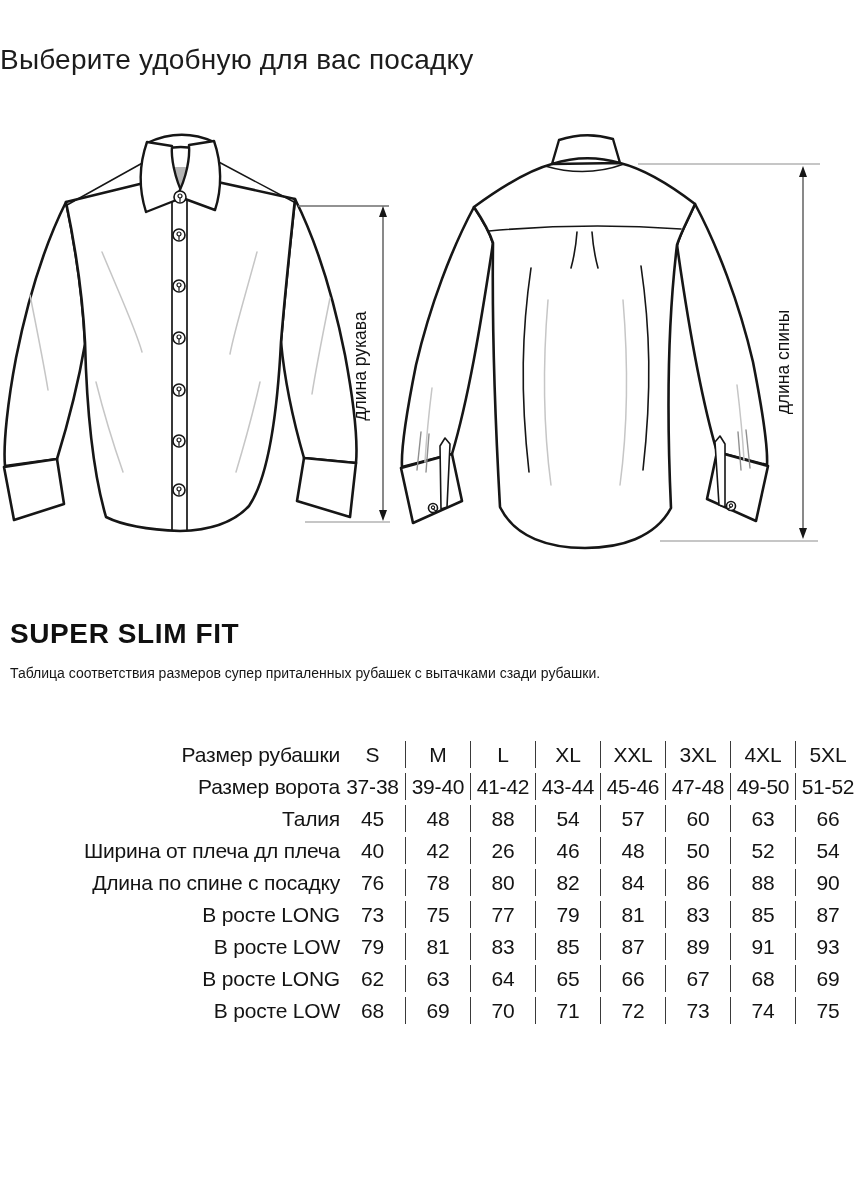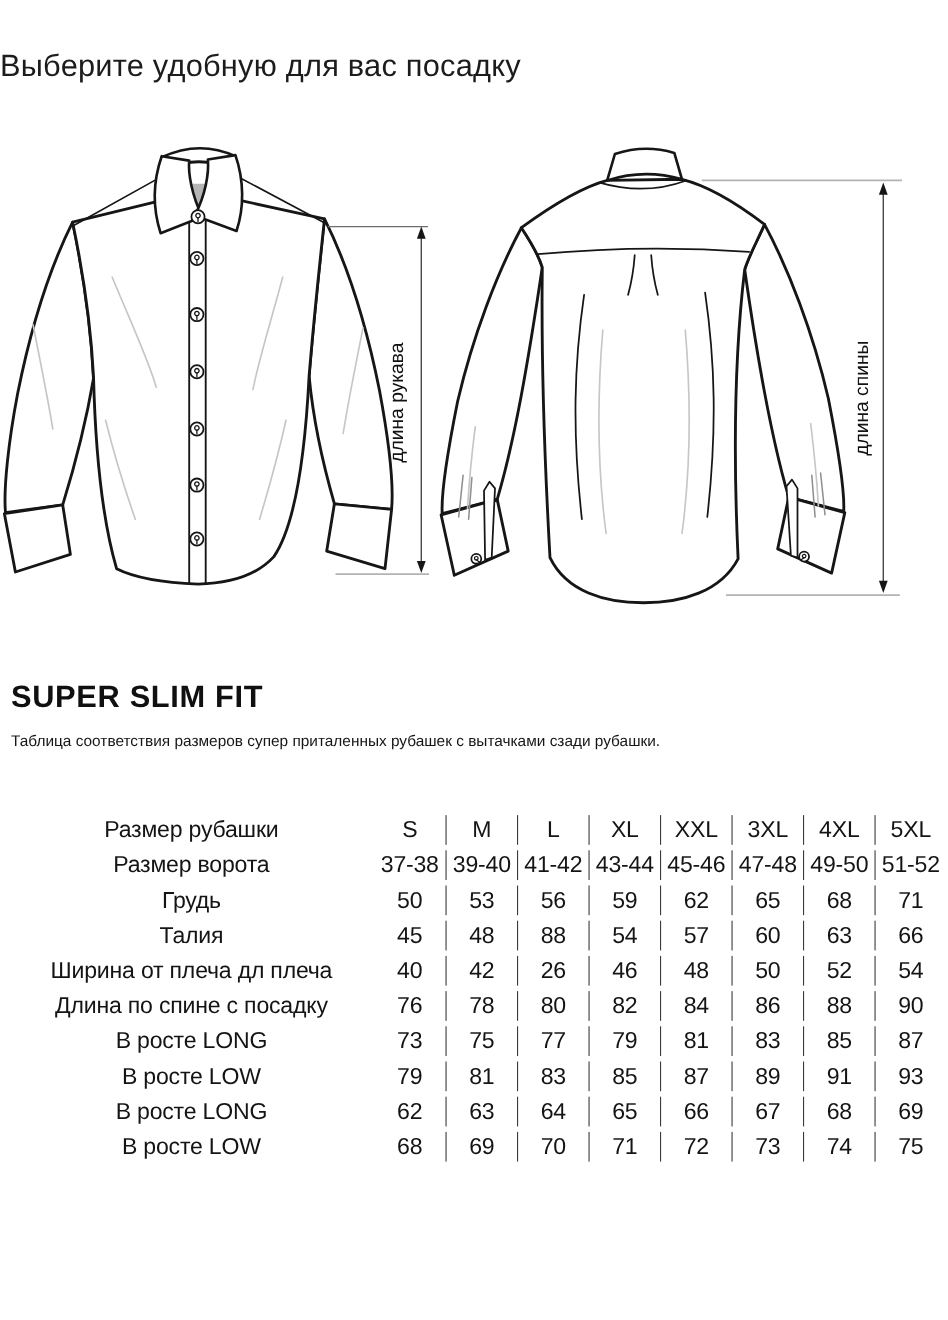--- a/index.html
+++ b/index.html
@@ -19,21 +19,21 @@
   .desc{
     position:absolute;top:654px;left:10px;width:790px;
     font-size:14px;line-height:38px;color:#161616;
   }
   table.sizes{
     position:absolute;top:736px;left:8px;
     border-collapse:separate;border-spacing:0 5px;table-layout:fixed;
     font-size:21px;letter-spacing:-.2px;color:#141414;
   }
   table.sizes td{height:27px;padding:0;vertical-align:middle;white-space:nowrap;}
-  td.row-label{text-align:center;padding-left:2px;margin-top:26px;}
+  td.row-label{text-align:right;padding-left:2px;margin-top:26px;}
   td.val{text-align:center;border-left:1.4px solid #3a3a3a;}
   td.val.first{border-left:none;}
 </style>
 </head>
 <body>
 
 <div class="page">
 
   <div class="title">Выберите удобную для вас посадку</div>
 
@@ -234,31 +234,20 @@
           <td class="val first">37-38</td>
           <td class="val">39-40</td>
           <td class="val">41-42</td>
           <td class="val">43-44</td>
           <td class="val">45-46</td>
           <td class="val">47-48</td>
           <td class="val">49-50</td>
           <td class="val">51-52</td>
         </tr>
         <tr>
-          <td class="row-label">Грудь</td>
-          <td class="val first">50</td>
-          <td class="val">53</td>
-          <td class="val">56</td>
-          <td class="val">59</td>
-          <td class="val">62</td>
-          <td class="val">65</td>
-          <td class="val">68</td>
-          <td class="val">71</td>
-        </tr>
-        <tr>
           <td class="row-label">Талия</td>
           <td class="val first">45</td>
           <td class="val">48</td>
           <td class="val">88</td>
           <td class="val">54</td>
           <td class="val">57</td>
           <td class="val">60</td>
           <td class="val">63</td>
           <td class="val">66</td>
         </tr>

